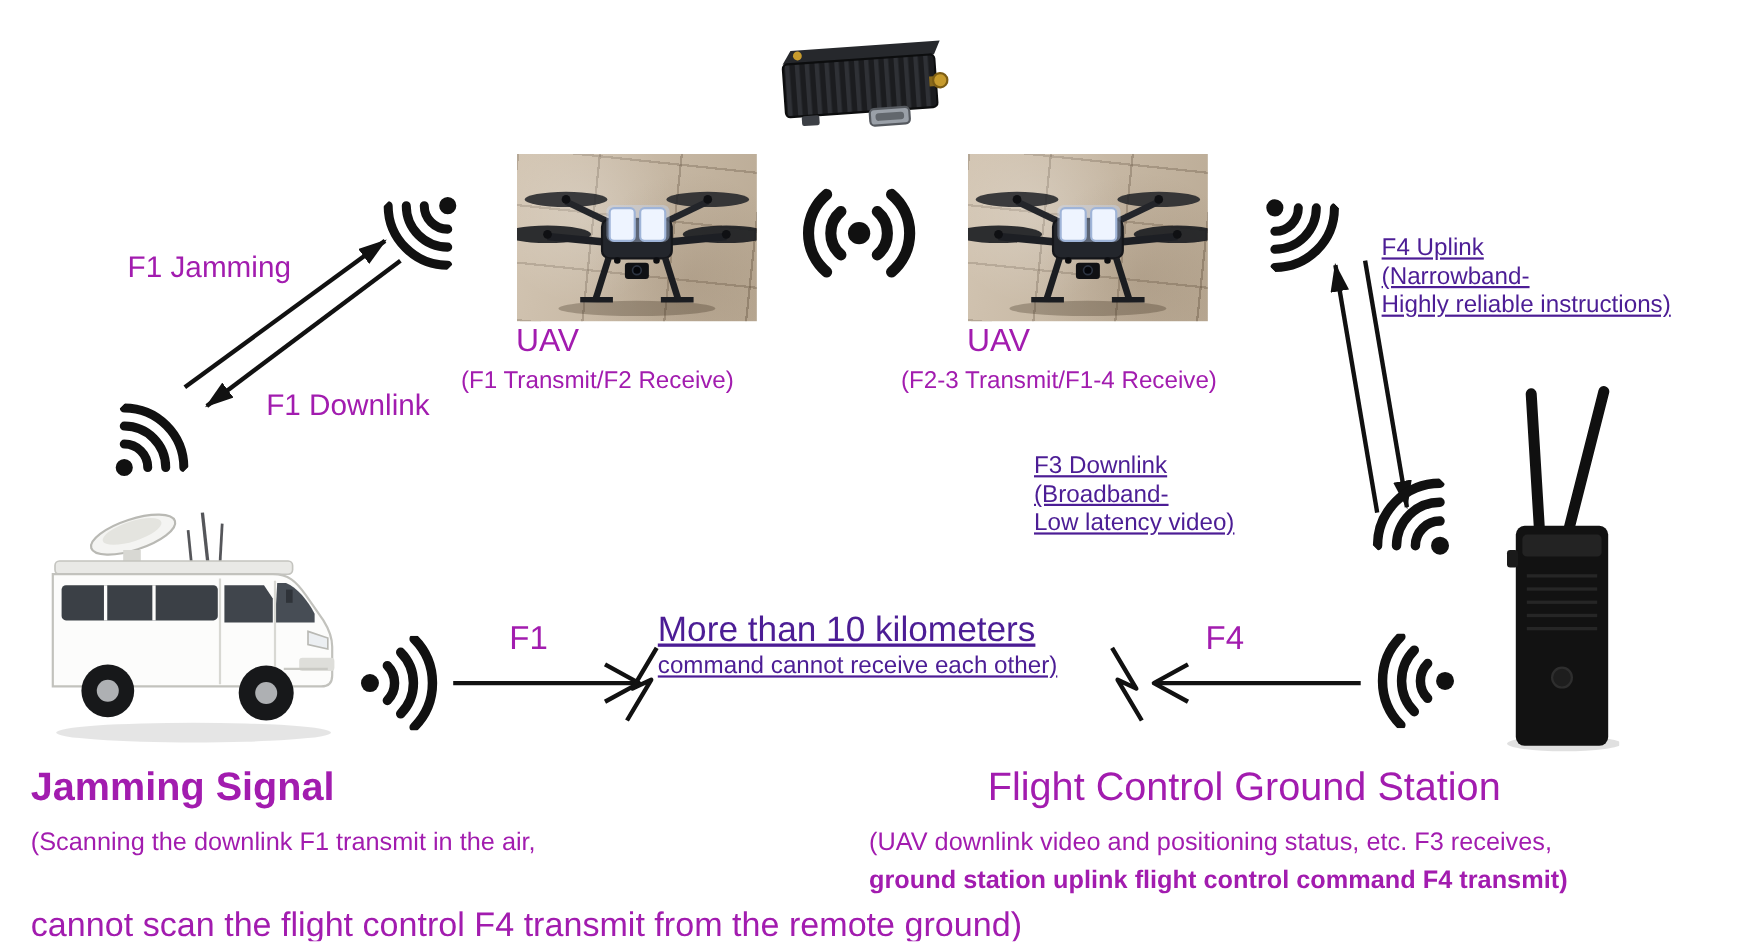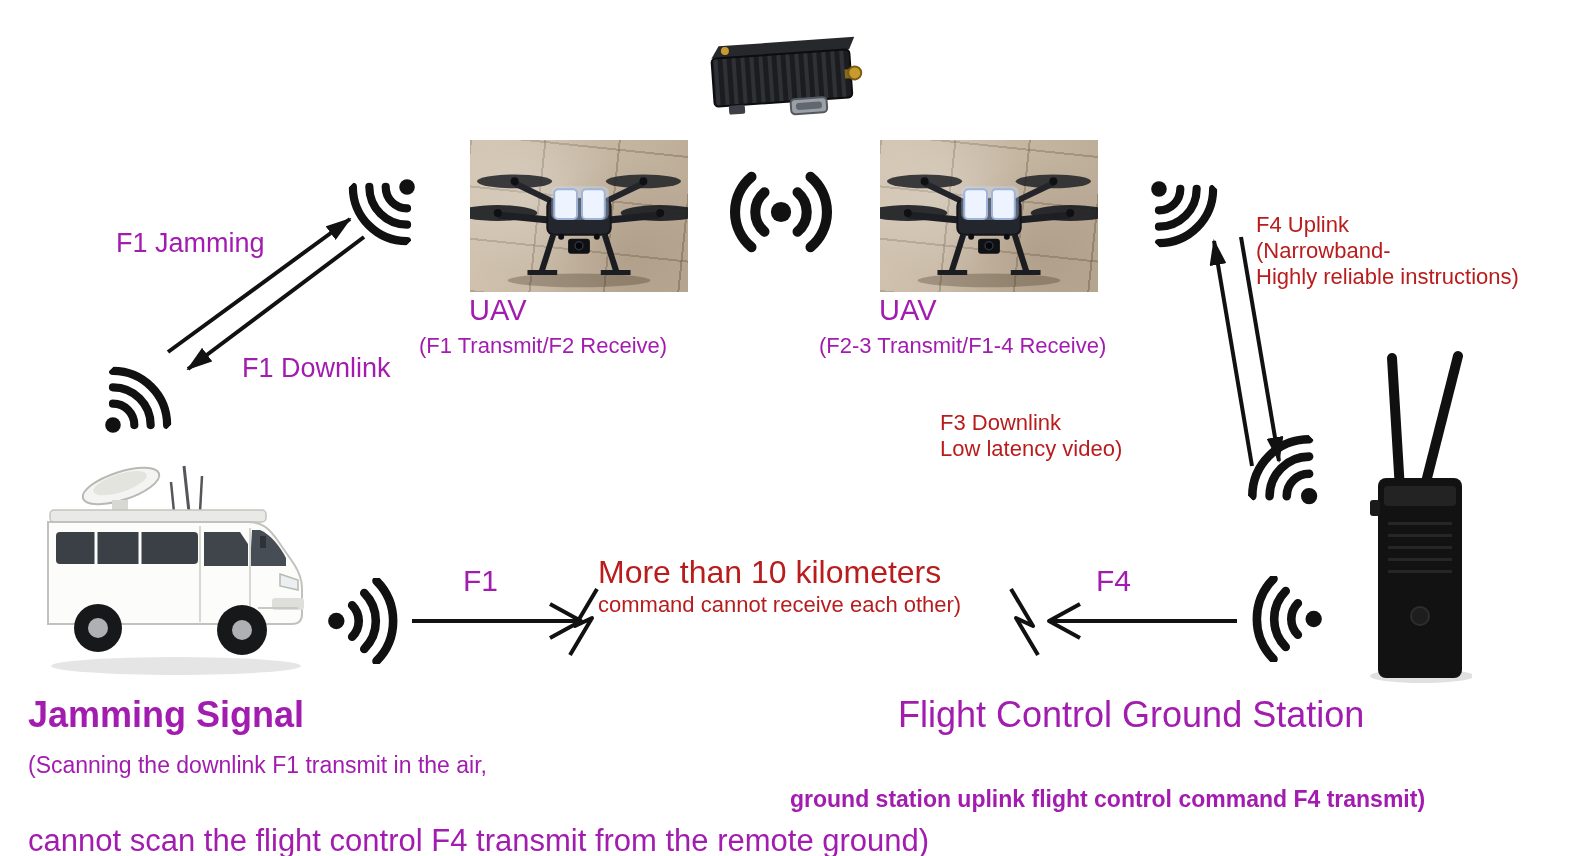--- a/index.html
+++ b/index.html
@@ -17,21 +17,21 @@
     position:absolute;width:218px;height:152px;
     background-color:#c8b7a0;
     background-image:
       linear-gradient(105deg, rgba(255,255,255,0.20) 0%, rgba(0,0,0,0.07) 100%),
       radial-gradient(circle at 28% 35%, rgba(255,255,255,0.22), transparent 45%),
       radial-gradient(circle at 72% 75%, rgba(110,85,58,0.20), transparent 50%),
       repeating-linear-gradient(96deg, rgba(92,74,54,0.35) 0 2px, transparent 2px 74px),
       repeating-linear-gradient(6deg, rgba(92,74,54,0.30) 0 2px, transparent 2px 52px);
   }
   .photo svg{position:absolute;left:0;top:0;width:100%;height:100%;}
-  .block{position:absolute;color:#b91c1c;}
+  .block{position:absolute;color:#4c1d95;text-decoration:underline;}
 </style>
 </head>
 <body>
 
 <div class="canvas">
 
   <svg width="0" height="0" style="position:absolute" aria-hidden="true">
     <defs>
       <symbol id="wifi-sym" viewBox="0 0 100 100">
         <circle cx="50" cy="88" r="9.5" fill="#111"></circle>
@@ -210,20 +210,21 @@
   <div class="label" style="left:242px;top:353px;font-size:27px;">F1 Downlink</div>
 
   <div class="block" style="left:1256px;top:212px;font-size:22px;line-height:26px;">
     <div>F4 Uplink</div>
     <div>(Narrowband-</div>
     <div>Highly reliable instructions)</div>
   </div>
 
   <div class="block right" style="left:940px;top:410px;width:266px;font-size:22px;line-height:26px;">
     <div>F3 Downlink</div>
+    <div>(Broadband-</div>
     <div>Low latency video)</div>
   </div>
 
   <div class="label center" style="left:469px;top:294px;width:220px;font-size:29px;">UAV</div>
   <div class="label center" style="left:419px;top:333px;width:320px;font-size:22px;">(F1 Transmit/F2 Receive)</div>
   <div class="label center" style="left:879px;top:294px;width:220px;font-size:29px;">UAV</div>
   <div class="label center" style="left:819px;top:333px;width:340px;font-size:22px;">(F2-3 Transmit/F1-4 Receive)</div>
 
   <div class="label center" style="left:463px;top:564px;width:64px;font-size:30px;">F1</div>
   <div class="label center" style="left:1096px;top:564px;width:64px;font-size:30px;">F4</div>
@@ -231,15 +232,16 @@
   <div class="block center" style="left:598px;top:554px;width:424px;">
     <div style="font-size:32px;">More than 10 kilometers</div>
     <div style="font-size:22px;line-height:27px;">command cannot receive each other)</div>
   </div>
 
   <div class="label" style="left:28px;top:694px;font-size:36px;font-weight:bold;">Jamming Signal</div>
   <div class="label" style="left:28px;top:752px;font-size:23px;">(Scanning the downlink F1 transmit in the air,</div>
   <div class="label" style="left:28px;top:823px;font-size:31px;">cannot scan the flight control F4 transmit from the remote ground)</div>
 
   <div class="label right" style="left:898px;top:694px;width:642px;font-size:36px;">Flight Control Ground Station</div>
+  <div class="label right" style="left:790px;top:752px;width:750px;font-size:23px;">(UAV downlink video and positioning status, etc. F3 receives,</div>
   <div class="label right" style="left:790px;top:786px;width:750px;font-size:23px;font-weight:bold;">ground station uplink flight control command F4 transmit)</div>
 
 </div>
 
 </body></html>

